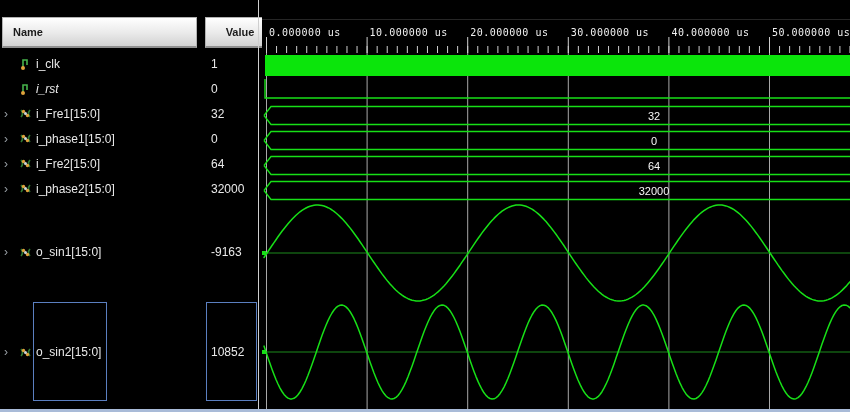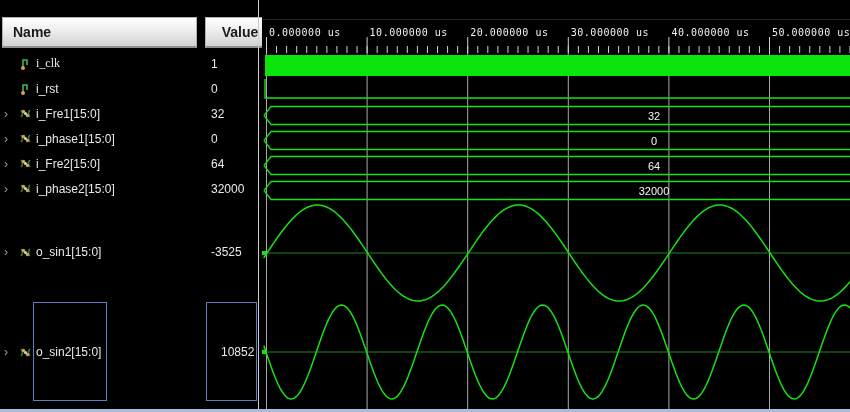--- a/index.html
+++ b/index.html
@@ -7,21 +7,21 @@
     position:relative;width:850px;height:412px;background:#000;
     font-family:"Liberation Sans",sans-serif;overflow:hidden;
   }
   
   .left-panel{position:absolute;left:0;top:0;width:262px;height:412px;background:#000;}
   .panel-divider{position:absolute;left:258px;top:0;width:1px;height:412px;background:#cfcfcf;z-index:6;}
   .hdr{
     position:absolute;top:17px;height:31px;box-sizing:border-box;
     background:linear-gradient(#ffffff,#e9e9e9 55%,#d2d2d2);
     border:1px solid #b2b2b2;border-bottom:2px solid #8f8f8f;
-    color:#1b1b1b;font-weight:bold;font-size:14px;
+    color:#1b1b1b;font-weight:bold;font-size:11px;
     display:flex;align-items:center;
   }
   .hdr-name{left:2px;width:195px;padding-left:10px;}
   .hdr-value{left:205px;width:70px;justify-content:center;}
   .rows,.vals{position:absolute;top:0;left:0;}
   .sig-row{
     position:absolute;left:0;width:204px;display:flex;align-items:center;
     color:#e9e9e9;font-size:12px;white-space:nowrap;
   }
   .sig-val{
@@ -44,29 +44,29 @@
 </style>
 </head>
 <body>
 
 <div class="app">
 
   <div class="left-panel">
     <div class="hdr hdr-name">Name</div>
     <div class="hdr hdr-value">Value</div>
     <div class="rows" id="name-rows">
-        <div class="sig-row" style="top: 51px; height: 25px; font-family: Liberation Serif, serif;">
+        <div class="sig-row" style="top: 51px; height: 25px;">
           <span class="no-chev"></span>
           <span class="sig-icon"><svg width="15" height="13" viewBox="0 0 15 13">
               <path d="M5,11 L5,3 L9,3 L9,8" stroke="#46b24b" stroke-width="1.6" fill="none"></path>
               <circle cx="5" cy="11" r="2" fill="#e0a23c"></circle>
             </svg></span>
           <span>i_clk</span>
         </div>
-        <div class="sig-row" style="top: 76px; height: 25px;">
+        <div class="sig-row" style="top: 76px; height: 25px; font-style: italic;">
           <span class="no-chev"></span>
           <span class="sig-icon"><svg width="15" height="13" viewBox="0 0 15 13">
               <path d="M5,11 L5,3 L9,3 L9,8" stroke="#46b24b" stroke-width="1.6" fill="none"></path>
               <circle cx="5" cy="11" r="2" fill="#e0a23c"></circle>
             </svg></span>
           <span>i_rst</span>
         </div>
         <div class="sig-row" style="top: 101px; height: 25px;">
           <span class="chev">›</span>
           <span class="sig-icon"><svg width="15" height="13" viewBox="0 0 15 13">
@@ -134,22 +134,22 @@
           <span>o_sin2[15:0]</span>
         </div>
       </div>
     <div class="vals" id="value-cells">
         <div class="sig-val" style="top: 51px; height: 25px;">1</div>
         <div class="sig-val" style="top: 76px; height: 25px;">0</div>
         <div class="sig-val" style="top: 101px; height: 25px;">32</div>
         <div class="sig-val" style="top: 126px; height: 25px;">0</div>
         <div class="sig-val" style="top: 151px; height: 25px;">64</div>
         <div class="sig-val" style="top: 176px; height: 25px;">32000</div>
-        <div class="sig-val" style="top: 202px; height: 100px;">-3525</div>
-        <div class="sig-val" style="top: 302px; height: 100px; margin-left: 10px;">10852</div>
+        <div class="sig-val" style="top: 202px; height: 100px;">-9163</div>
+        <div class="sig-val" style="top: 302px; height: 100px;">10852</div>
       </div>
     <div id="sel-boxes">
         <div class="selbox" style="left: 33px; top: 302px; width: 74px; height: 99px;"></div>
         <div class="selbox" style="left: 206px; top: 302px; width: 51px; height: 99px;"></div>
       </div>
   </div>
 
   <div class="panel-divider"></div>
 
   <div class="wave-panel">

